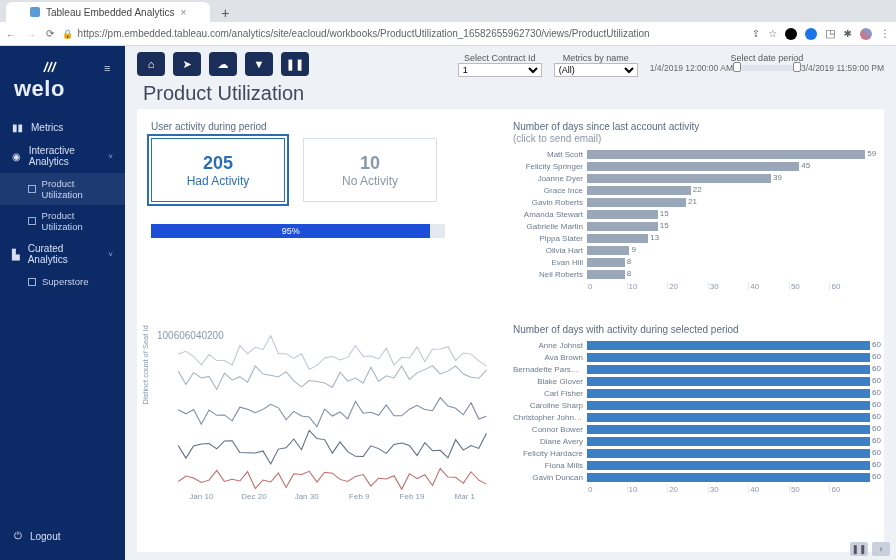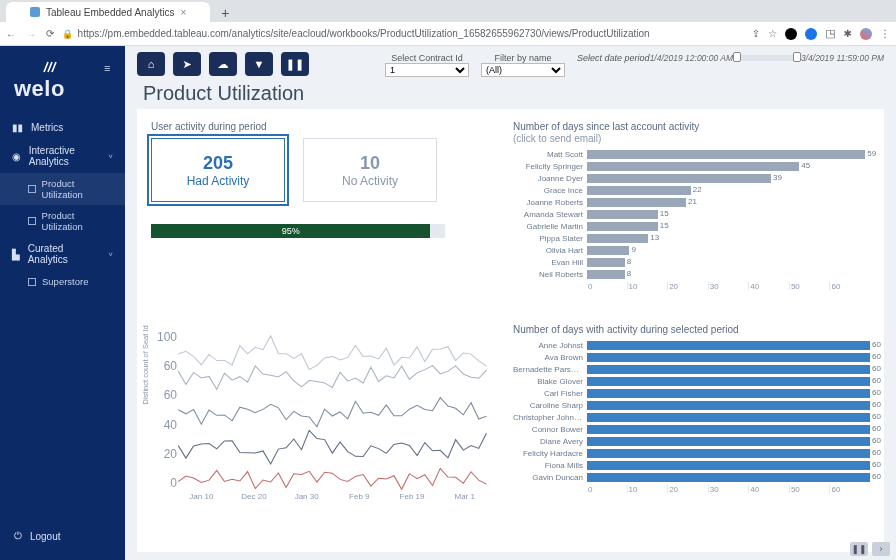--- a/index.html
+++ b/index.html
@@ -31,61 +31,61 @@
   .nav-sub.active { background: rgba(255,255,255,.08); }
   .sq { width: 8px; height: 8px; border: 1px solid #9db0d8; }
   .logout { margin-top: auto; padding: 12px 14px 18px; display: flex; align-items: center; gap: 8px; color: #d6e0f3; font-size: 10px; }
 
   .main { flex: 1; background: #eef1f6; display: flex; flex-direction: column; overflow: hidden; }
   .toolbar { height: 36px; display: flex; align-items: center; padding: 0 12px; gap: 8px; }
   .tb-btn { width: 28px; height: 24px; background: #1b2e5a; border-radius: 4px; display: flex; align-items: center; justify-content: center; color: #fff; font-size: 11px; cursor: pointer; }
   .filters { margin-left: auto; display: flex; align-items: flex-start; gap: 12px; padding-top: 2px; }
   .filt { display: flex; flex-direction: column; align-items: center; font-size: 9px; color: #555; }
   .filt select { font-size: 9px; width: 84px; border: 1px solid #bbb; background:#fff; }
-  .daterange { display: flex; flex-direction: row; font-size: 9px; color: #555; font-style: italic; }
+  .daterange { display: flex; flex-direction: column; align-items: center; font-size: 9px; color: #555; }
   .range-row { display: flex; align-items: center; gap: 2px; font-size: 8.5px; color: #666; }
   .slider { width: 64px; height: 6px; background: #dfe4ec; position: relative; border-radius: 2px; }
   .slider .h { width: 8px; height: 10px; background: #fff; border:1px solid #888; border-radius:2px; position: absolute; top: -3px; }
 
   .page-title { font-size: 20px; color: #3d4a5c; padding: 0 18px 4px; font-weight: 400; }
 
   .dash { flex: 1; background: #fff; margin: 0 12px 8px; display: grid; grid-template-columns: 340px 1fr; grid-template-rows: auto auto; gap: 4px 22px; padding: 12px 14px; overflow: hidden; }
   .panel-title { font-size: 10px; color: #5a6b82; margin-bottom: 4px; }
   .panel-sub { font-size: 10px; color: #8a98ab; margin-top: -3px; margin-bottom: 4px; }
 
   
   .kpi-row { display: flex; gap: 18px; margin-top: 6px; }
   .kpi { width: 134px; height: 64px; border: 1px solid #d7dee8; display: flex; flex-direction: column; align-items: center; justify-content: center; }
   .kpi.active { outline: 2px solid #2a6fb5; outline-offset: 2px; border-color:#2a6fb5; }
   .kpi .num { font-size: 18px; font-weight: 600; }
   .kpi .lbl { font-size: 12px; }
   .kpi.active .num, .kpi.active .lbl { color: #2a6fb5; }
   .kpi.inactive .num, .kpi.inactive .lbl { color: #8a98ab; }
   .progress { margin-top: 22px; height: 14px; background: #e4e8ef; position: relative; width: 294px; }
-  .progress .fill { background: #14532d; height: 100%; display:flex; align-items:center; justify-content:center; color:#fff; font-size:9px; }
+  .progress .fill { background: #1d4ed8; height: 100%; display:flex; align-items:center; justify-content:center; color:#fff; font-size:9px; }
 
   
   .barchart { }
   .bar-row { display: flex; align-items: center; height: 12px; }
   .bar-lbl { width: 74px; text-align: right; font-size: 8px; color: #6b7b90; padding-right: 4px; white-space: nowrap; overflow: hidden; text-overflow: ellipsis; }
   .bar-track { flex: 1; position: relative; }
   .bar { height: 9px; background: #9aa7b8; }
   .bar.blue { background: #3b7fc4; }
   .bar-val { position: absolute; font-size: 8px; color: #6b7b90; top: -1px; }
   .axis { display: flex; font-size: 8px; color: #8a98ab; margin-left: 74px; margin-top: 2px; }
   .axis span { flex: 1; text-align: left; border-left: 1px solid #e3e8ef; padding-left: 1px; height: 8px; }
   .axis span:first-child { border: none; }
 
   
   .linewrap { position: relative; height: 180px; margin-top: 6px; }
   .linewrap svg { width: 100%; height: 160px; }
   .yaxis-lbl { position: absolute; left: -6px; top: 50%; transform: rotate(-90deg) translateX(20px); transform-origin: left; font-size: 7.5px; color: #8a98ab; white-space: nowrap; }
   .xaxis { display: flex; font-size: 8px; color: #8a98ab; margin-left: 24px; }
   .xaxis span { flex: 1; text-align: center; }
-  .ylabels { position: absolute; left: 6px; top: 0; height: 160px; display: flex; flex-direction: column; justify-content: space-between; font-size: 12px; color: #8a98ab; text-align: right; }
+  .ylabels { position: absolute; left: 6px; top: 0; height: 160px; display: flex; flex-direction: row; justify-content: space-between; font-size: 10px; color: #8a98ab; text-align: right; }
 
   .bottom-controls { position: fixed; right: 6px; bottom: 4px; display: flex; gap: 4px; }
   .bc { width: 18px; height: 14px; background: #c9d0db; border-radius: 2px; display:flex; align-items:center; justify-content:center; font-size:9px; color:#556; }
 </style>
 </head>
 <body>
 
 <div class="tabbar">
   <div class="tab">
     <span class="fav"></span>
@@ -166,21 +166,21 @@
       <div class="tb-btn">☁</div>
       <div class="tb-btn">▼</div>
       <div class="tb-btn">❚❚</div>
 
       <div class="filters">
         <div class="filt">
           <span>Select Contract Id</span>
           <select><option>1</option></select>
         </div>
         <div class="filt">
-          <span>Filter by name</span>
+          <span>Metrics by name</span>
           <select><option>(All)</option></select>
         </div>
         <div class="daterange">
           <span>Select date period</span>
           <div class="range-row">
             <span>1/4/2019 12:00:00 AM</span>
             <div class="slider">
               <div class="h" style="left:-2px"></div>
               <div class="h" style="right:-2px"></div>
             </div>
@@ -239,21 +239,21 @@
               </div>
             </div>
             <div class="bar-row">
               <div class="bar-lbl">Grace Ince</div>
               <div class="bar-track">
                 <div class="bar" style="width: 36.6667%;"></div>
                 <div class="bar-val" style="left: calc(36.6667% + 2px);">22</div>
               </div>
             </div>
             <div class="bar-row">
-              <div class="bar-lbl">Joanne Roberts</div>
+              <div class="bar-lbl">Gavin Roberts</div>
               <div class="bar-track">
                 <div class="bar" style="width: 35%;"></div>
                 <div class="bar-val" style="left: calc(35% + 2px);">21</div>
               </div>
             </div>
             <div class="bar-row">
               <div class="bar-lbl">Amanda Stewart</div>
               <div class="bar-track">
                 <div class="bar" style="width: 25%;"></div>
                 <div class="bar-val" style="left: calc(25% + 2px);">15</div>

